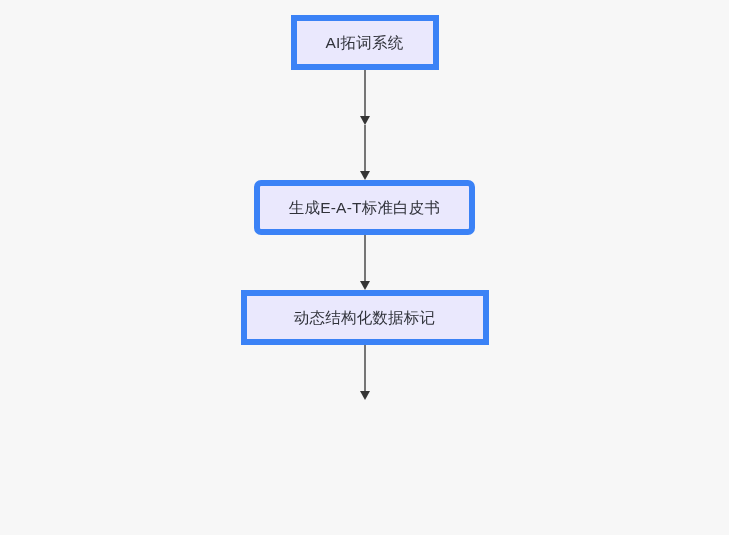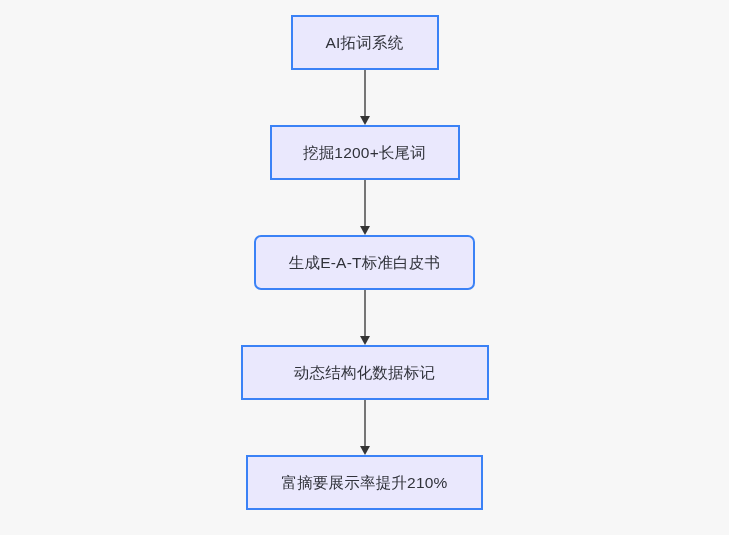--- a/index.html
+++ b/index.html
@@ -25,21 +25,21 @@
     top: 0;
     width: 729px;
     height: 535px;
     display: flex;
     flex-direction: column;
     align-items: center;
   }
   .node {
     box-sizing: border-box;
     background: #eae8fd;
-    border: 2px solid #3b82f6;
+    border: 6px solid #3b82f6;
     border-radius: 0;
     height: 55px;
     display: flex;
     align-items: center;
     justify-content: center;
     color: #30323a;
     font-size: 15.5px;
     letter-spacing: 0.2px;
     white-space: nowrap;
     position: relative;
@@ -91,23 +91,20 @@
 
     <div class="node node-1">
       <span class="node-label">AI拓词系统</span>
     </div>
 
     <div class="connector">
       <span class="line"></span>
       <span class="arrowhead"></span>
     </div>
 
-    <div class="node node-2">
-      <span class="node-label">挖掘1200+长尾词</span>
-    </div>
 
     <div class="connector">
       <span class="line"></span>
       <span class="arrowhead"></span>
     </div>
 
     <div class="node node-3">
       <span class="node-label">生成E-A-T标准白皮书</span>
     </div>
 
@@ -118,18 +115,15 @@
 
     <div class="node node-4">
       <span class="node-label">动态结构化数据标记</span>
     </div>
 
     <div class="connector">
       <span class="line"></span>
       <span class="arrowhead"></span>
     </div>
 
-    <div class="node node-5">
-      <span class="node-label">富摘要展示率提升210%</span>
-    </div>
 
   </div>
 </div>
 
 </body></html>

